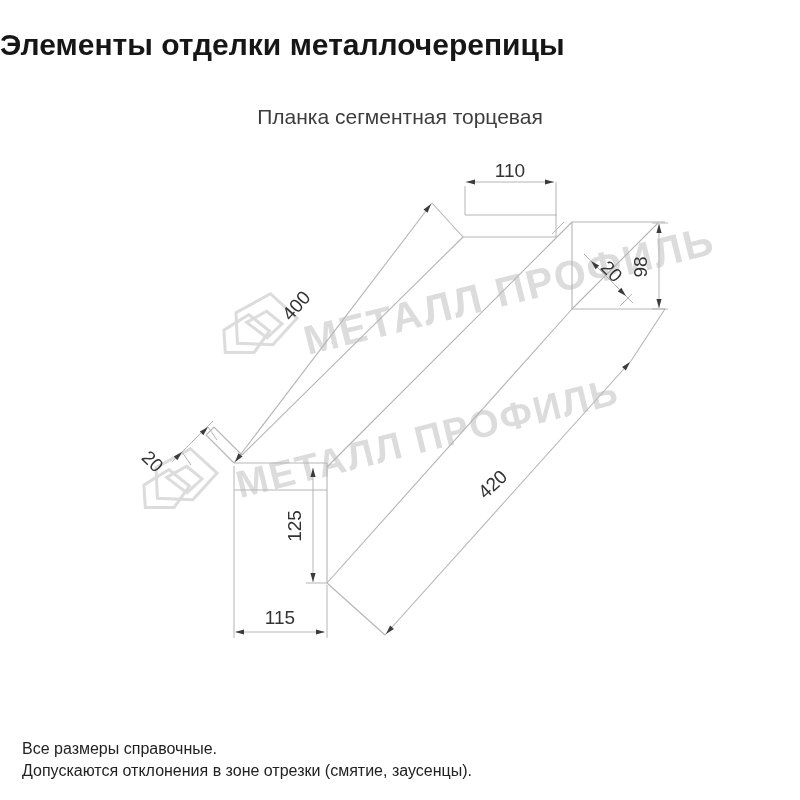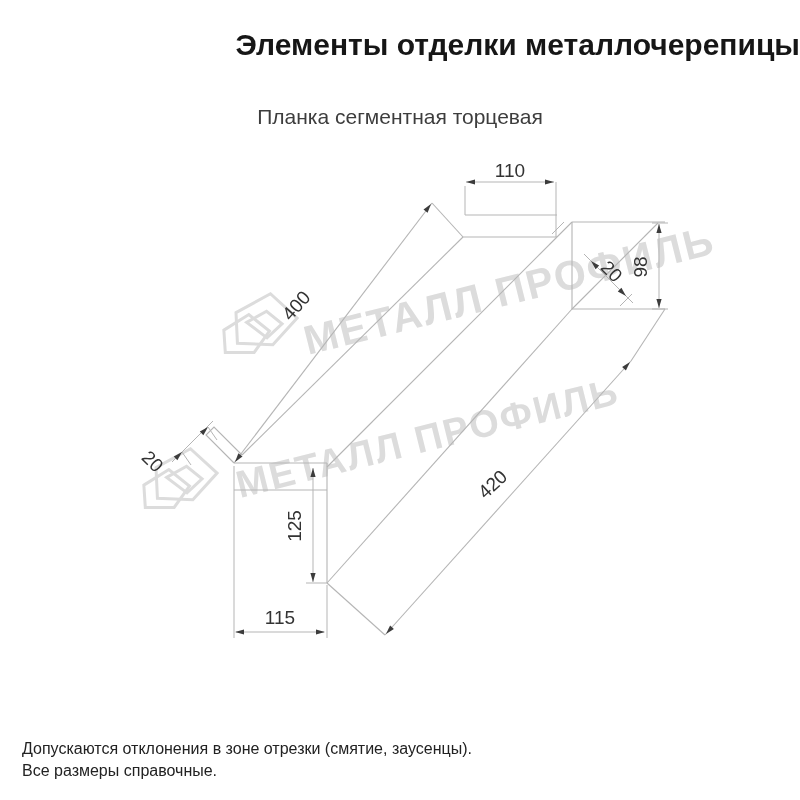--- a/index.html
+++ b/index.html
@@ -1,18 +1,18 @@
 <!DOCTYPE html>
 <html><head>
 <meta charset="utf-8">
 <style>
   html,body{margin:0;padding:0;background:#fff;}
   .canvas{position:relative;width:800px;height:800px;background:#ffffff;overflow:hidden;
           font-family:"Liberation Sans", sans-serif;}
-  .page-title{position:absolute;left:0;top:28px;width:800px;text-align:right;
+  .page-title{position:absolute;left:0;top:28px;width:800px;text-align:left;
               font-size:30px;font-weight:bold;color:#161616;letter-spacing:0px;}
   .subtitle{position:absolute;left:0;top:104px;width:800px;text-align:center;
             font-size:21px;font-weight:normal;color:#3d3d3d;line-height:25px;}
   .footnotes{position:absolute;left:22px;top:738px;font-size:16px;color:#222;line-height:22px;}
   svg{position:absolute;left:0;top:0;}
   .dim-text{font-family:"Liberation Sans", sans-serif;font-size:19px;}
   .wm-text{font-family:"Liberation Sans", sans-serif;font-weight:bold;letter-spacing:2px;}
 </style>
 </head>
 <body>
@@ -122,17 +122,17 @@
       <text x="607" y="276" text-anchor="middle" transform="rotate(45 607 276)">20</text>
       <text x="301" y="310" text-anchor="middle" transform="rotate(-48 301 310)">400</text>
       <text x="148" y="466" text-anchor="middle" transform="rotate(45 148 466)">20</text>
       <text x="301" y="526" text-anchor="middle" transform="rotate(-90 301 526)">125</text>
       <text x="497" y="489" text-anchor="middle" transform="rotate(-43 497 489)">420</text>
       <text x="280" y="624" text-anchor="middle">115</text>
     </g>
   </svg>
 
   <div class="footnotes">
+    <div>Все размеры справочные.</div>
     <div>Допускаются отклонения в зоне отрезки (смятие, заусенцы).</div>
-    <div>Все размеры справочные.</div>
   </div>
 
 </div>
 
 </body></html>

